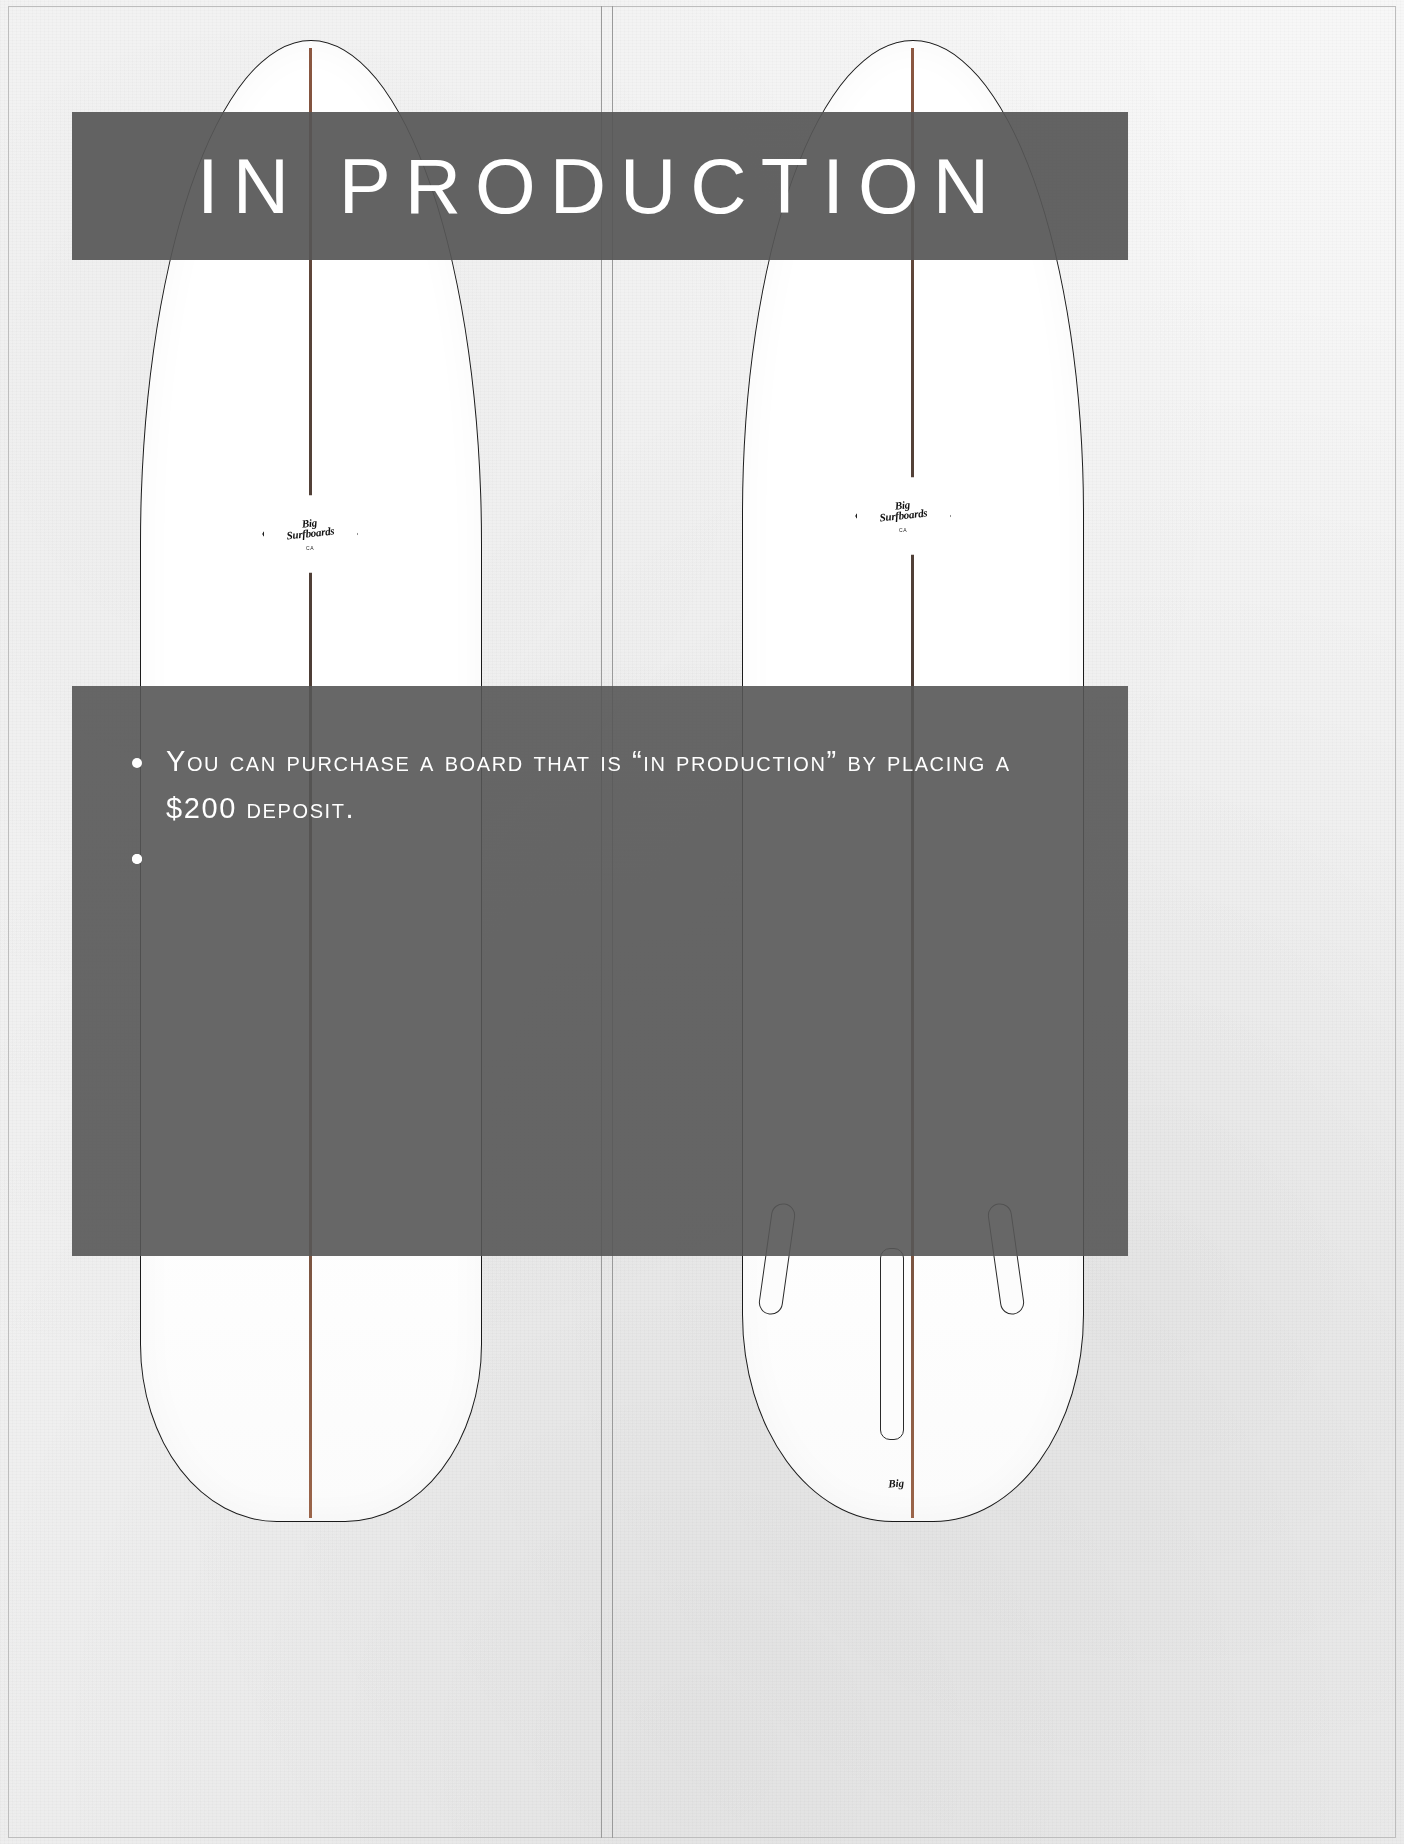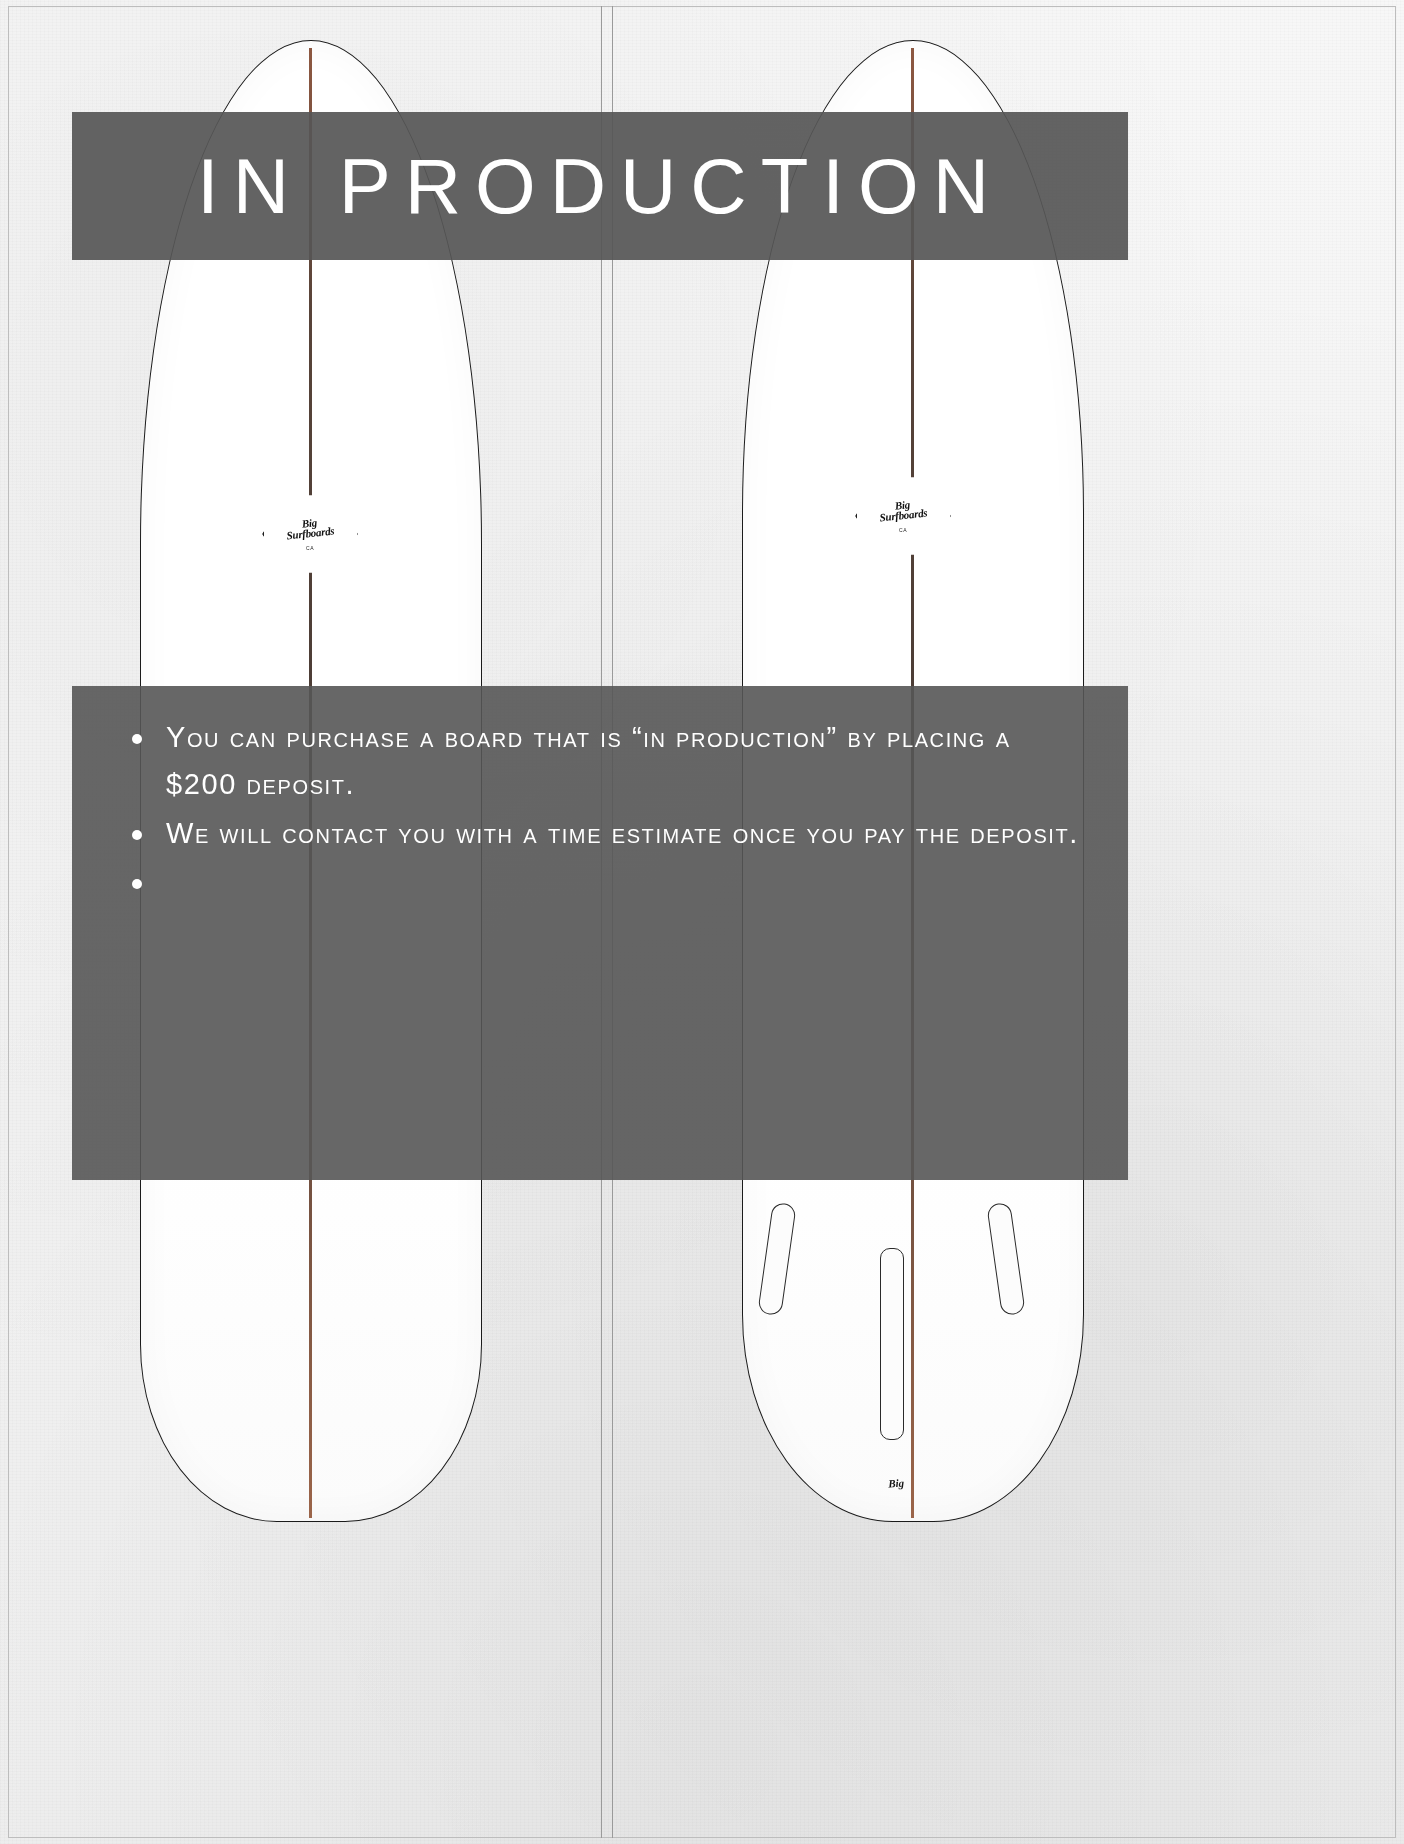--- a/index.html
+++ b/index.html
@@ -189,23 +189,23 @@
     letter-spacing: 14px;
     white-space: nowrap;
   }
 
   
   .info-block {
     position: absolute;
     left: 72px;
     top: 686px;
     width: 1056px;
-    height: 494px;
+    height: 570px;
     background: rgba(86,86,86,0.90);
-    padding: 28px 38px 0 38px;
+    padding: 52px 38px 0 38px;
     box-sizing: border-box;
   }
   ul.bullets {
     list-style: none;
     margin: 0;
     padding: 0;
   }
   ul.bullets li {
     position: relative;
     color: #ffffff;
@@ -274,18 +274,18 @@
   <div class="fin fin-center"></div>
   <div class="tail-logo">Big</div>
 
   <div class="title-banner">
     <div class="title-text">IN PRODUCTION</div>
   </div>
 
   <div class="info-block">
     <ul class="bullets">
       <li><span class="dot"></span><span>You can purchase a board that is “in production” by placing a $200 deposit.</span></li>
-      <li><span class="dot"></span><span>We will contact you with a time estimate once you pay the deposit.</span></li>
+      <li><span class="dot"></span></li>
       <li><span class="dot"></span></li>
     </ul>
   </div>
 
 </div>
 
 </body></html>

